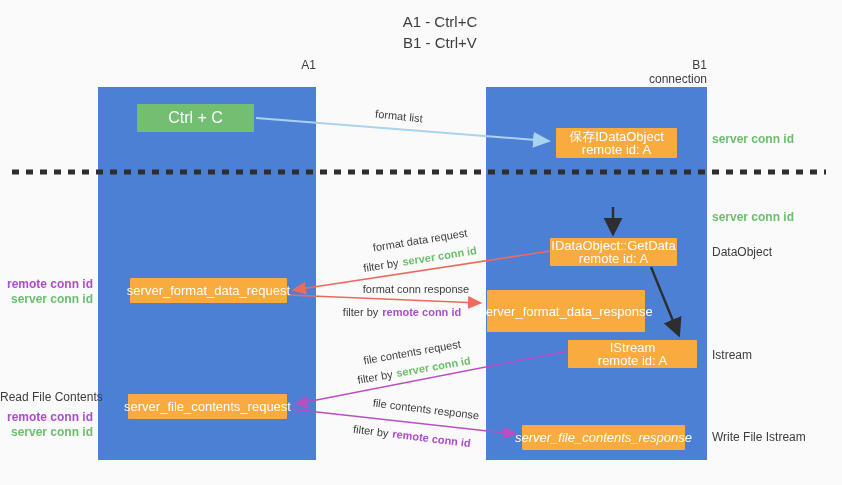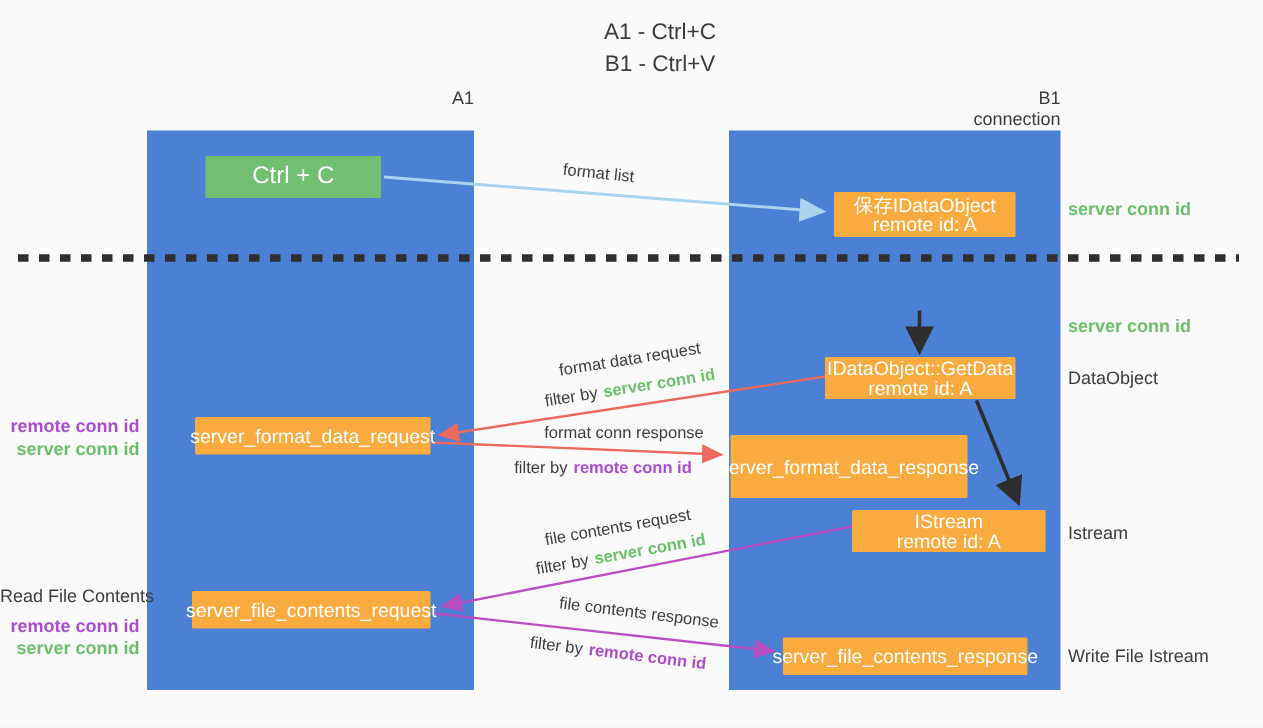--- a/index.html
+++ b/index.html
@@ -112,21 +112,21 @@
     <span>IDataObject::GetData</span>
     <span>remote id: A</span>
   </div>
   <div class="node orange-node" style="left:487px; top:290px; width:158px; height:42px;">
     <span>server_format_data_response</span>
   </div>
   <div class="node orange-node" style="left:568px; top:340px; width:129px; height:28px;">
     <span>IStream</span>
     <span>remote id: A</span>
   </div>
-  <div class="node orange-node" style="left:522px; top:425px; width:163px; height:25px;">
+  <div class="node orange-node" style="left:522px; top:425px; width:163px; height:25px;font-style:italic;">
     <span>server_file_contents_response</span>
   </div>
 
   <div class="arrow-label" style="left:399px; top:116px; transform:translate(-50%,-50%) rotate(6deg);">format list</div>
 
   <div class="arrow-label" style="left:420px; top:240px; transform:translate(-50%,-50%) rotate(-9deg);">format data request</div>
   <div class="arrow-label" style="left:420px; top:259px; transform:translate(-50%,-50%) rotate(-9deg);">
     <span class="prefix">filter by</span><span class="conn-green">server conn id</span>
   </div>
 

